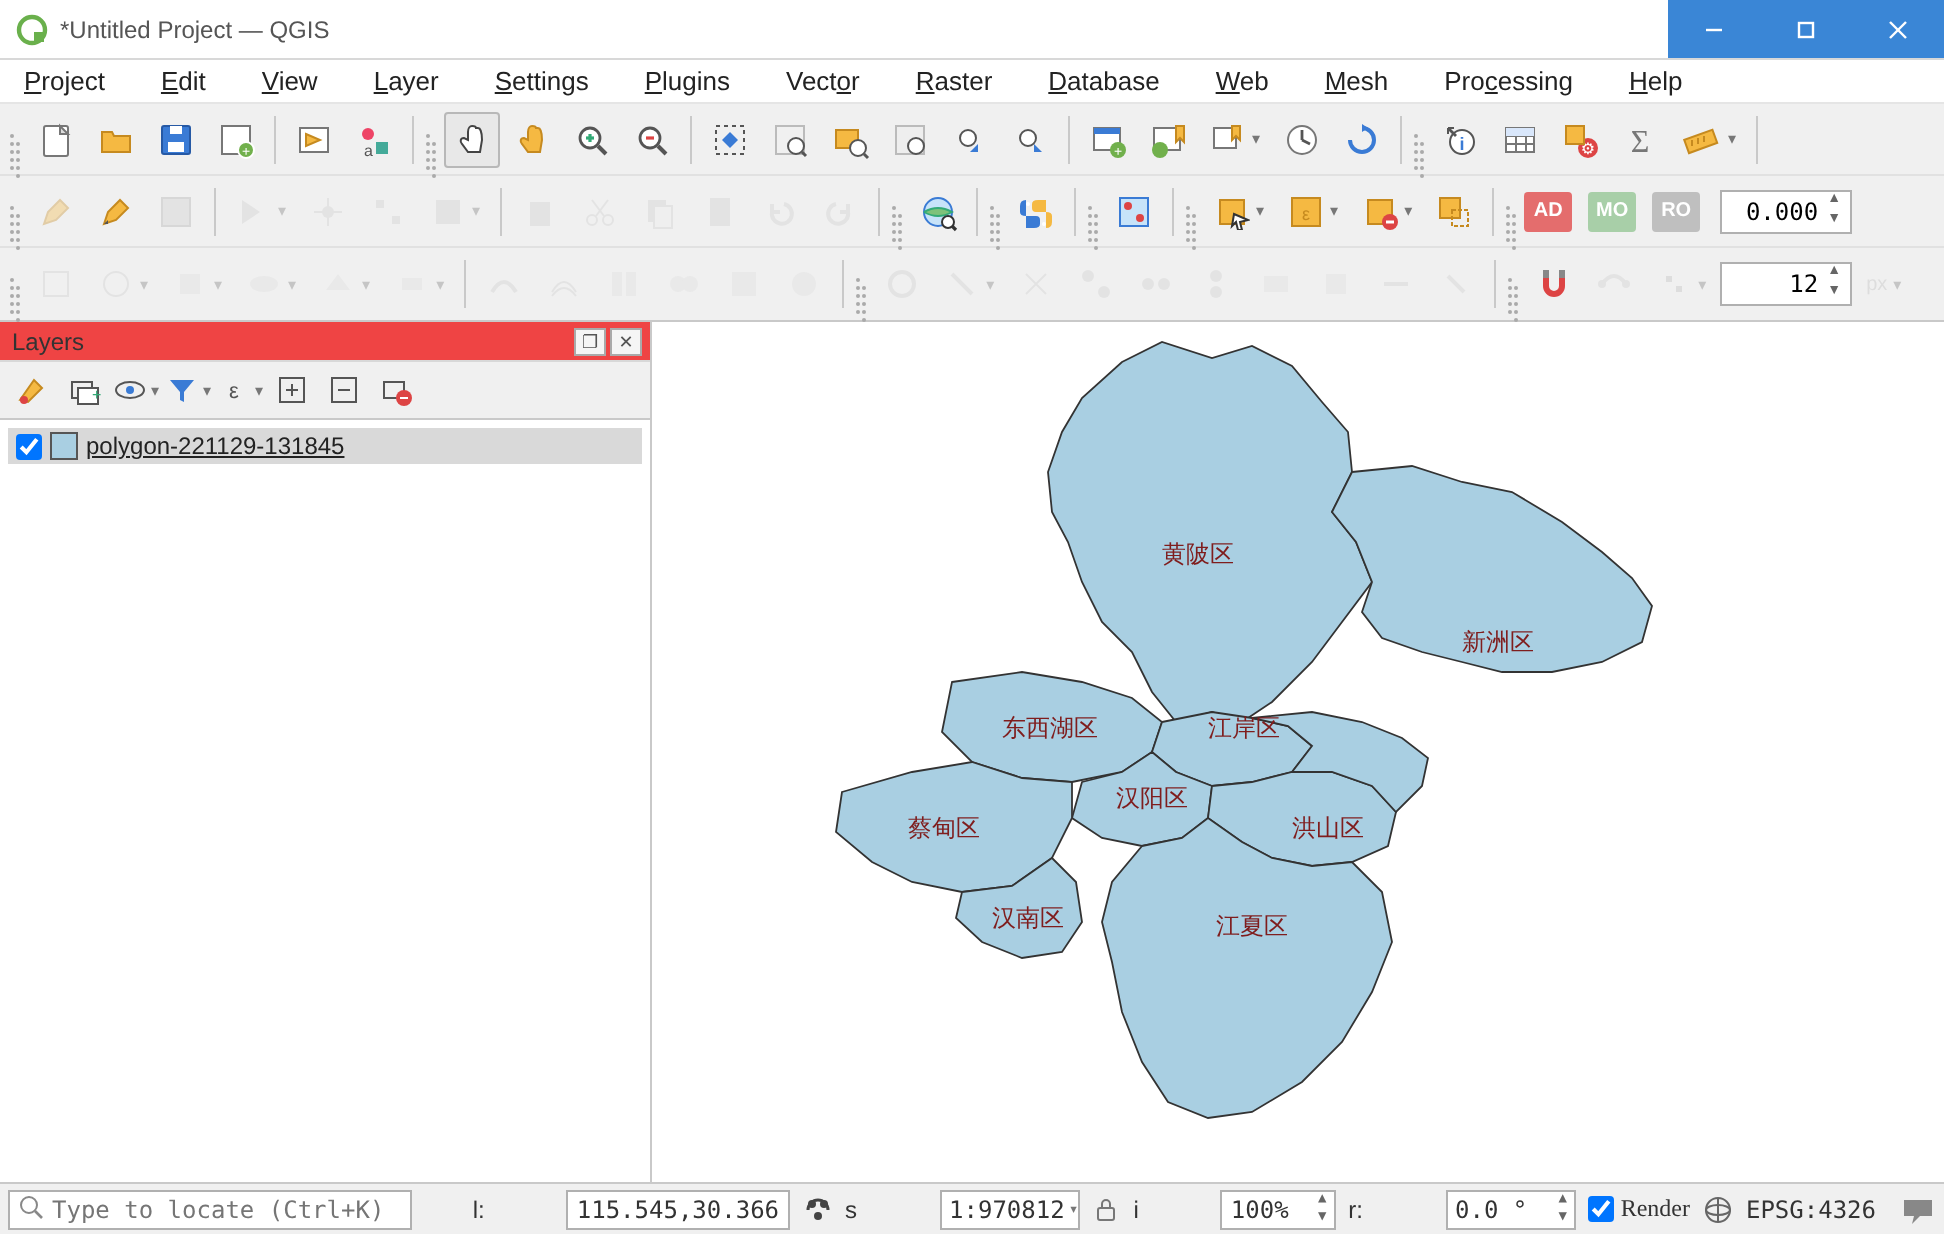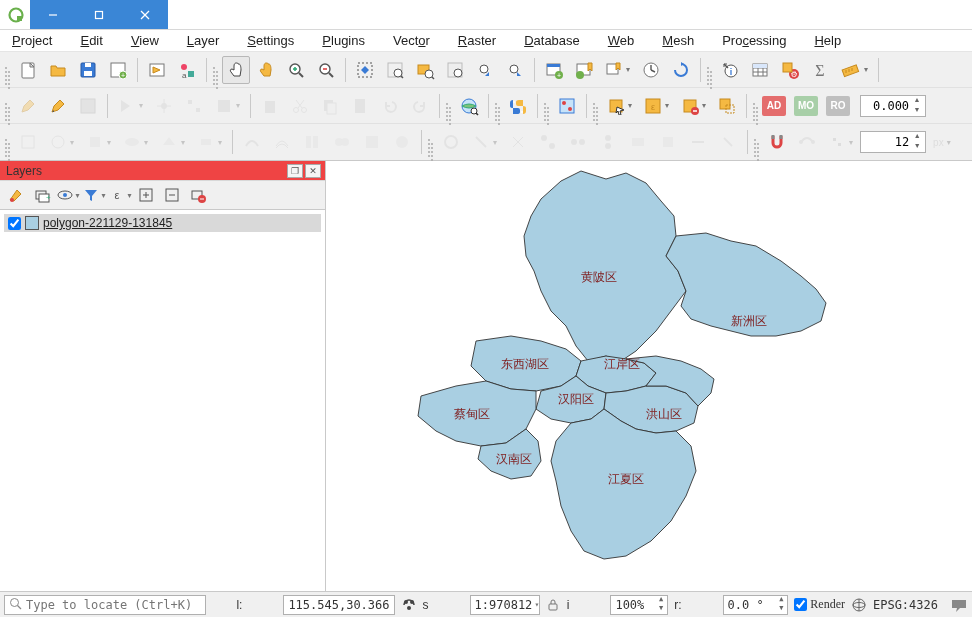--- a/index.html
+++ b/index.html
@@ -212,20 +212,21 @@
 </head>
 <body>
 
 <div class="titlebar">
   <div class="app-icon">
     <svg width="16" height="16" viewBox="0 0 16 16">
         <circle cx="8" cy="8" r="6.5" fill="none" stroke="#6ab04c" stroke-width="2.2"></circle>
         <rect x="9" y="9" width="5" height="5" fill="#6ab04c"></rect>
       </svg>
   </div>
+  <div class="title">*Untitled Project — QGIS</div>
   <div class="win-controls">
     <div class="win-btn">
         <svg width="10" height="10">
           <line x1="1" y1="5" x2="9" y2="5" stroke="#fff" stroke-width="1.2"></line>
         </svg>
       </div>
     <div class="win-btn">
         <svg width="10" height="10">
           <rect x="1.5" y="1.5" width="7" height="7" fill="none" stroke="#fff" stroke-width="1.2"></rect>
         </svg>
@@ -877,21 +878,21 @@
       </g>
     </svg>
     <div class="map-label" style="left:255px;top:108px">黄陂区</div>
     <div class="map-label" style="left:405px;top:152px">新洲区</div>
     <div class="map-label" style="left:175px;top:195px">东西湖区</div>
     <div class="map-label" style="left:278px;top:195px">江岸区</div>
     <div class="map-label" style="left:232px;top:230px">汉阳区</div>
     <div class="map-label" style="left:128px;top:245px">蔡甸区</div>
     <div class="map-label" style="left:320px;top:245px">洪山区</div>
     <div class="map-label" style="left:170px;top:290px">汉南区</div>
-    <div class="map-label" style="left:282px;top:310px">江夏区</div>
+    <div class="map-label" style="left:282px;top:294px">江夏区</div>
   </div>
 </div>
 
 <div class="statusbar">
   <div class="locator">
     <span><svg width="13" height="13">
           <circle cx="5.5" cy="5.5" r="4" fill="none" stroke="#888"></circle>
           <line x1="8.5" y1="8.5" x2="12" y2="12" stroke="#888" stroke-width="1.3"></line>
         </svg></span>
     <input placeholder="Type to locate (Ctrl+K)" style="">

